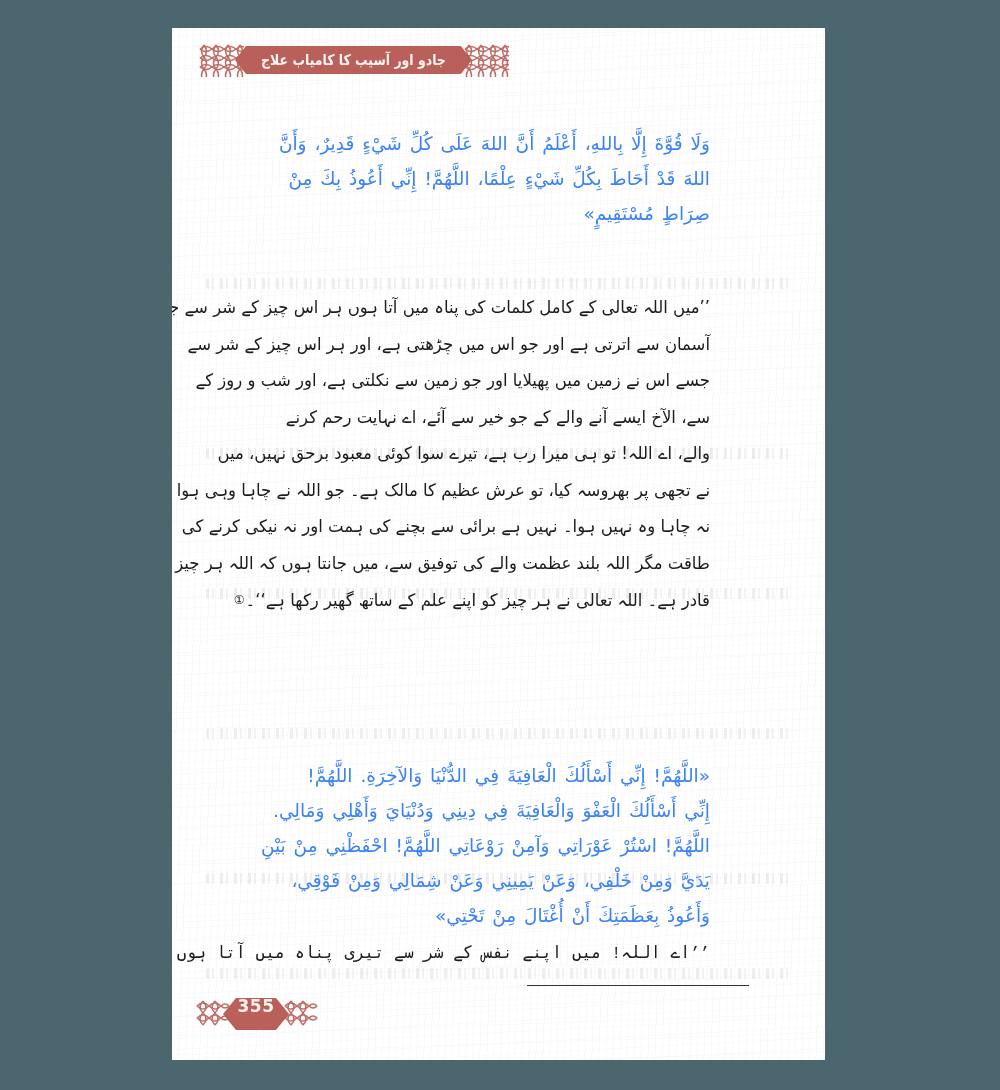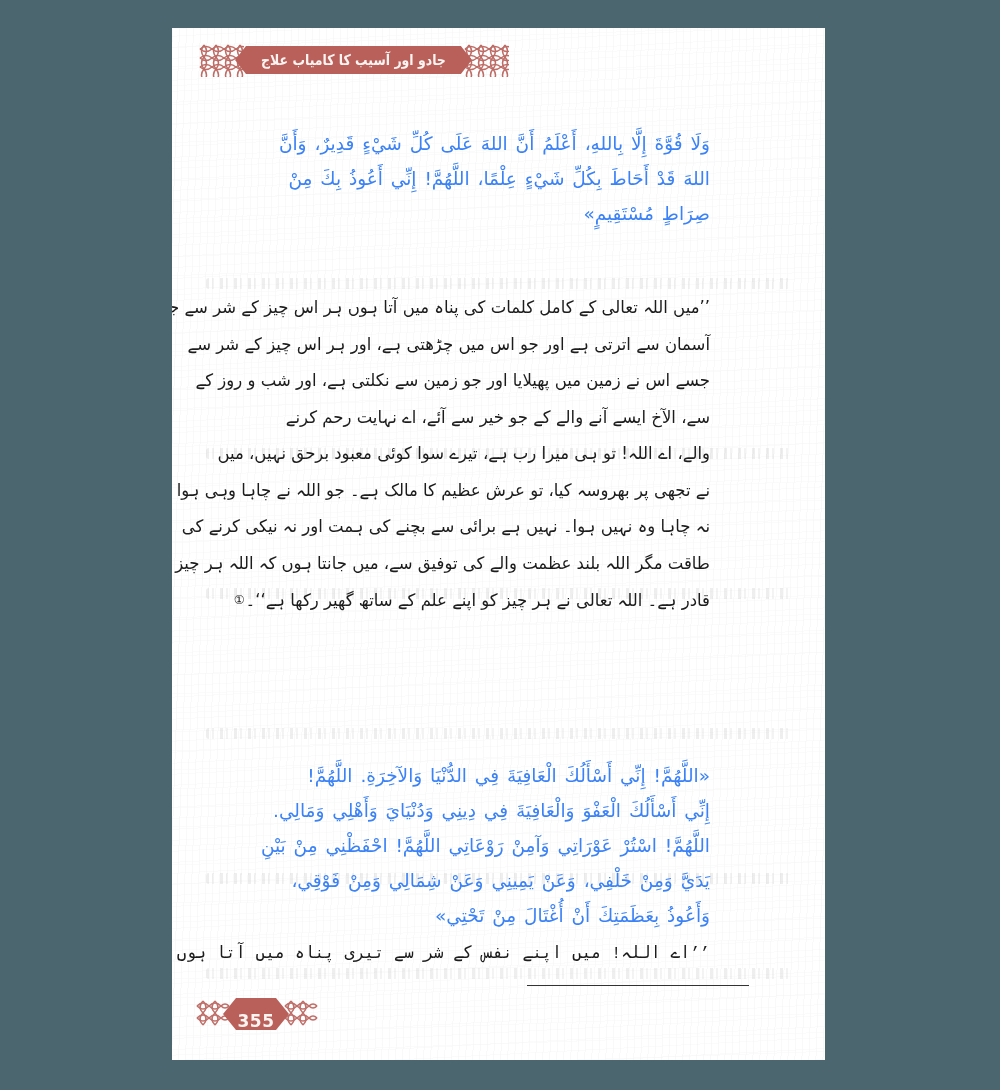--- a/index.html
+++ b/index.html
@@ -171,21 +171,21 @@
     display: flex;
     align-items: center;
     height: 42px;
   }
   .folio-hex {
     position: relative;
     height: 32px;
     min-width: 66px;
     background: #b9605a;
     display: flex;
-    align-items: flex-end;
+    align-items: flex-start;
     justify-content: center;
     margin: 0 -7px;
     clip-path: polygon(0% 50%, 13px 0%, calc(100% - 13px) 0%, 100% 50%, calc(100% - 13px) 100%, 13px 100%);
     z-index: 2;
   }
   .folio-num {
     color: #fdf3f1;
     font-size: 17px;
     font-weight: bold;
     letter-spacing: .5px;

